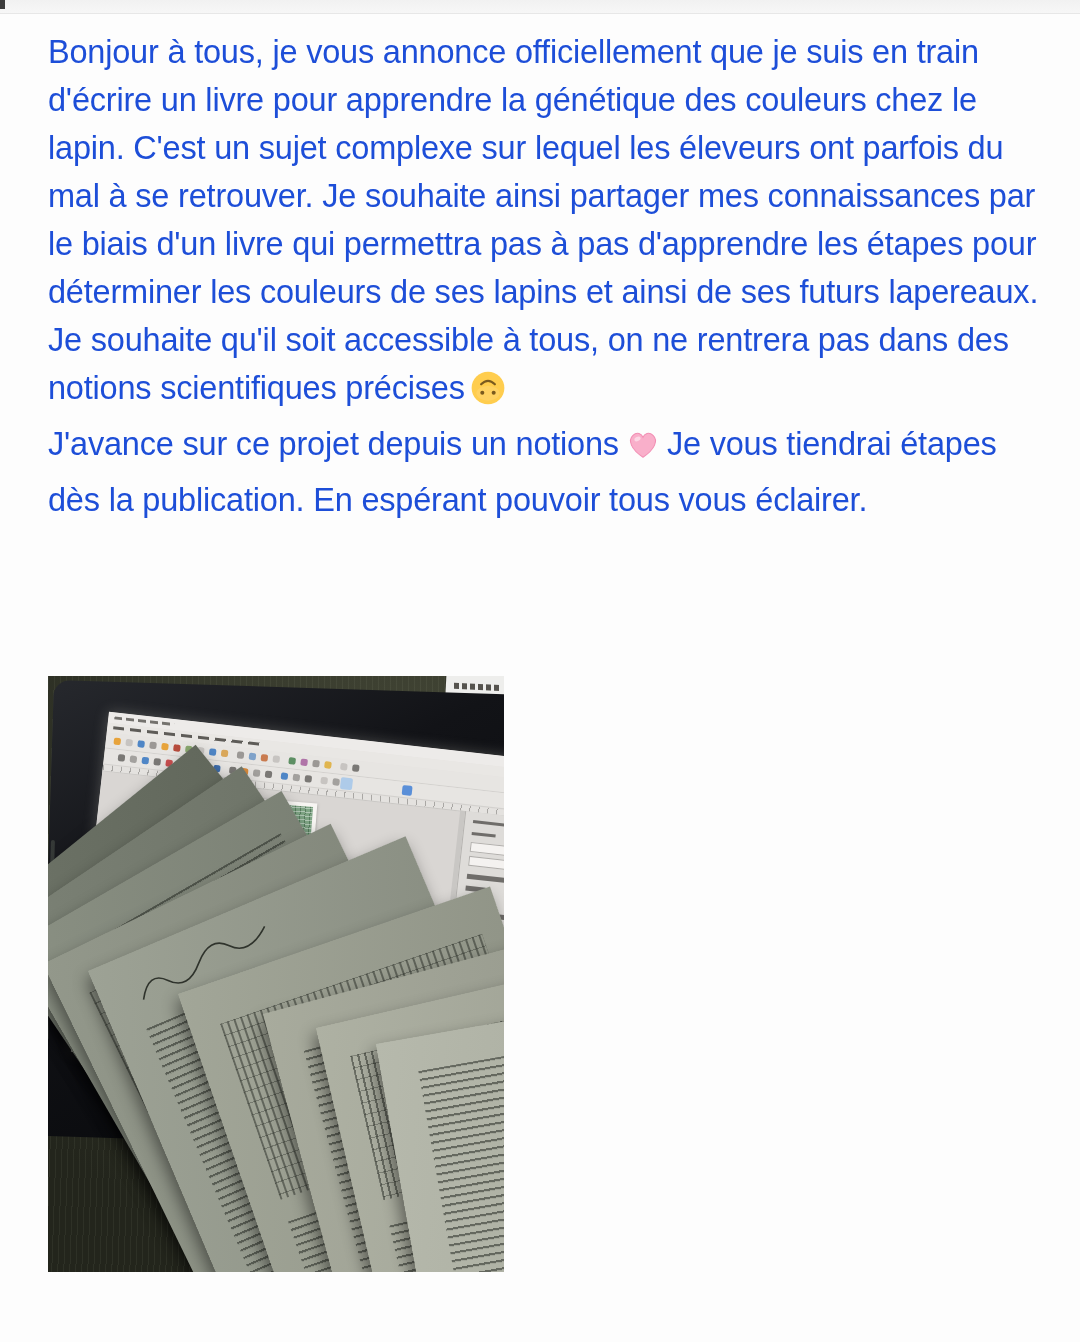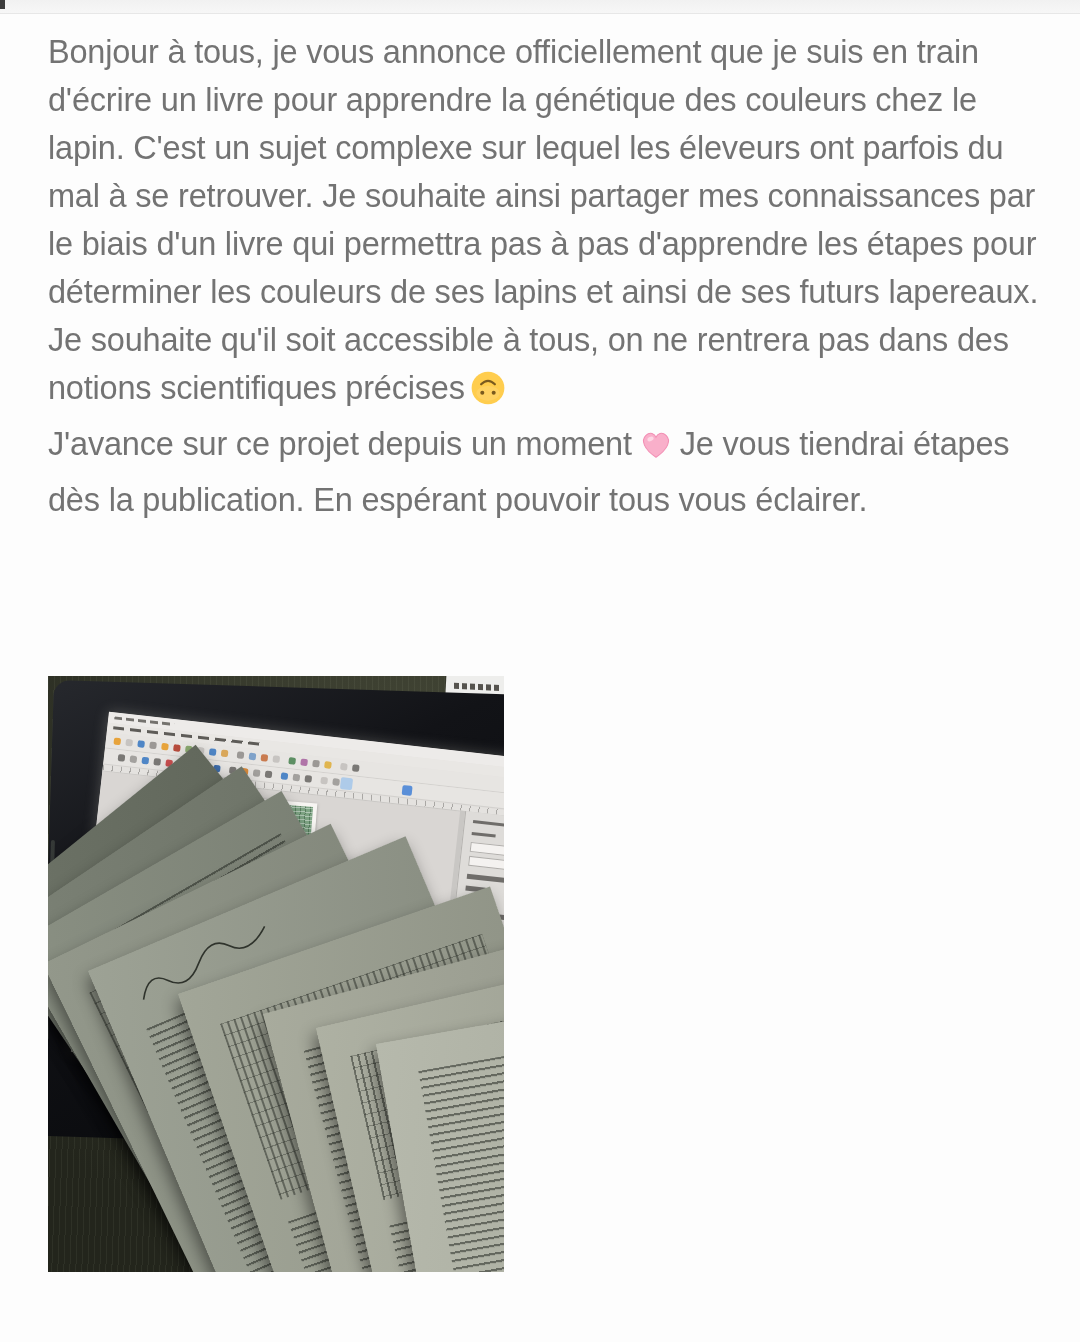--- a/index.html
+++ b/index.html
@@ -6,21 +6,21 @@
   .page{position:relative;width:1080px;height:1342px;background:#fdfdfd;overflow:hidden;
         font-family:"Liberation Sans",sans-serif;}
 
   
   .top-strip{position:absolute;left:0;top:0;width:1080px;height:13px;
              background:linear-gradient(#f1f1f1,#f7f7f7);border-bottom:1px solid #e7e7e7;}
   .top-notch{position:absolute;left:0;top:0;width:5px;height:9px;background:#3c3c3c;}
 
   
   .post-text{position:absolute;left:48px;top:28px;width:1002px;
-             font-size:32.5px;line-height:48px;letter-spacing:-0.2px;color:#737373;}
+             font-size:32.5px;line-height:48px;letter-spacing:-0.2px;color:#1d4ed8;}
   .emoji{display:inline-block;vertical-align:-8px;margin:0 4px;}
 
   
   .photo{position:absolute;left:48px;top:676px;width:456px;height:596px;overflow:hidden;
          background:#2e3126;}
   .wall{position:absolute;inset:0;
         background:
           repeating-linear-gradient(92deg, rgba(190,200,170,0.07) 0 1px, rgba(0,0,0,0) 1px 6px),
           radial-gradient(130% 90% at 85% 10%, #414434 0%, #35382b 45%, #23251c 100%);}
   .shelf-label{position:absolute;right:-8px;top:-6px;width:66px;height:28px;background:#eeeeec;
@@ -117,21 +117,21 @@
   </div>
 
   <div class="post-text">
     <span>Bonjour à tous, je vous annonce officiellement que je suis en train d'écrire un livre pour apprendre la génétique des couleurs chez le lapin. C'est un sujet complexe sur lequel les éleveurs ont parfois du mal à se retrouver. Je souhaite ainsi partager mes connaissances par le biais d'un livre qui permettra pas à pas d'apprendre les étapes pour déterminer les couleurs de ses lapins et ainsi de ses futurs lapereaux. Je souhaite qu'il soit accessible à tous, on ne rentrera pas dans des notions scientifiques précises</span><span class="emoji"><svg width="38" height="38" viewBox="0 0 36 36">
           <circle cx="18" cy="18" r="15.5" fill="#ffcd4e"></circle>
           <ellipse cx="18" cy="23" rx="11" ry="7" fill="#ffd876" opacity="0.5"></ellipse>
           <path d="M11.5 14.5 Q18 7.8 24.5 14.5" stroke="#7a5a1e" stroke-width="2.1" fill="none" stroke-linecap="round"></path>
           <circle cx="12.6" cy="22.6" r="1.9" fill="#7a5a1e"></circle>
           <circle cx="23.4" cy="22.6" r="1.9" fill="#7a5a1e"></circle>
         </svg></span><br>
-    <span>J'avance sur ce projet depuis un moment</span><span class="emoji"><svg width="40" height="38" viewBox="0 0 36 36">
+    <span>J'avance sur ce projet depuis un notions</span><span class="emoji"><svg width="40" height="38" viewBox="0 0 36 36">
           <path d="M18 30.5 C6.5 23 3.5 14.5 8.5 9.8 C12.5 6.1 16.6 8.4 18 11.6 C19.4 8.4 23.5 6.1 27.5 9.8 C32.5 14.5 29.5 23 18 30.5 Z" fill="#f9afca" stroke="#f28fb4" stroke-width="1"></path>
           <ellipse cx="12.8" cy="13.2" rx="3.1" ry="2" fill="#fdd6e4" transform="rotate(-28 12.8 13.2)"></ellipse>
         </svg></span><span>Je vous tiendrai étapes dès la publication. En espérant pouvoir tous vous éclairer.</span>
   </div>
 
   <div class="photo" aria-label="Photo d'un écran d'ordinateur affichant un traitement de texte avec des tableaux verts, et des feuilles imprimées annotées étalées sur le bureau">
     <div class="wall"></div>
     <div class="shelf-label">
         <i></i>
       </div>

